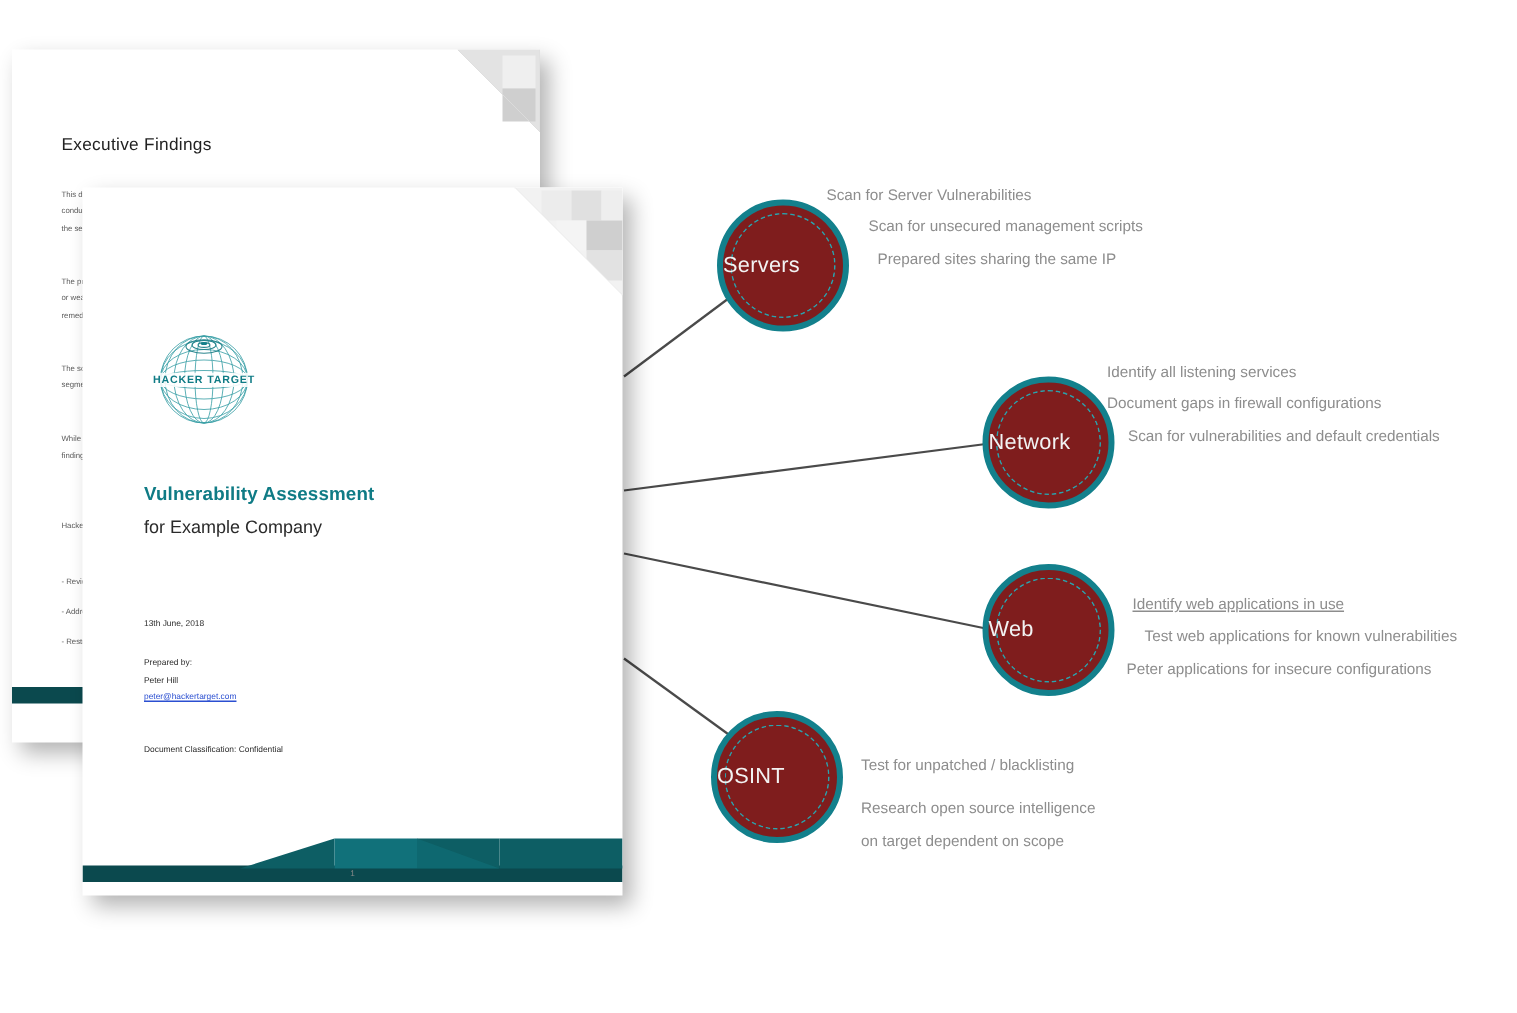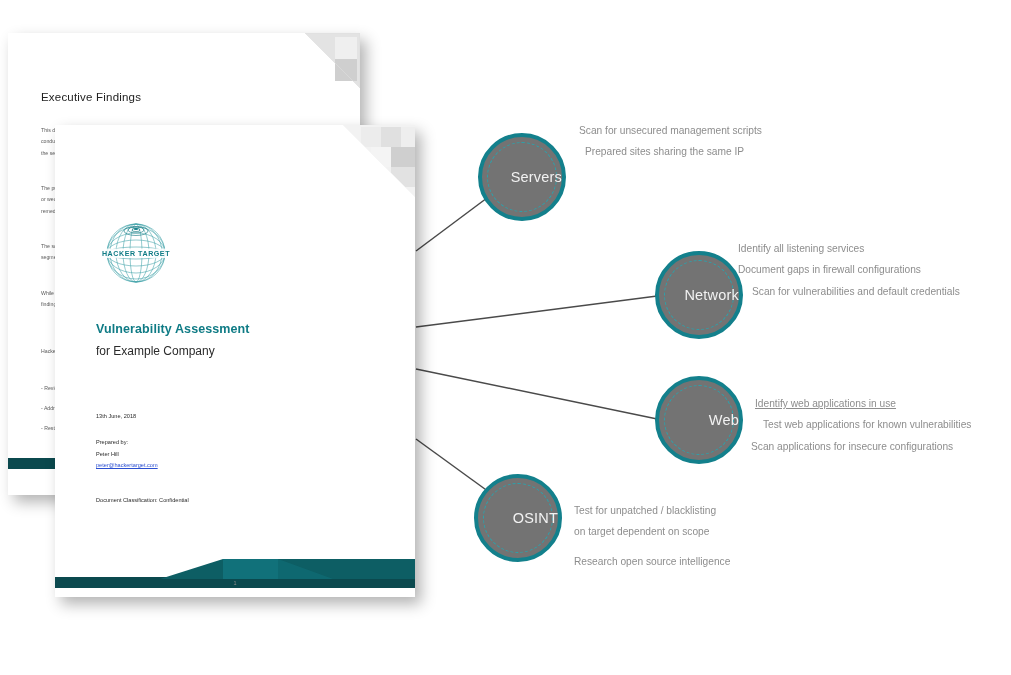--- a/index.html
+++ b/index.html
@@ -37,23 +37,23 @@
   .meta-prep{position:absolute;left:41px;top:312px;font-size:5.6px;line-height:11.6px;color:#2b2b2b;}
   .meta-email{color:#2b4fd1;text-decoration:underline;display:block;}
   .meta-class{position:absolute;left:41px;top:372px;font-size:5.6px;color:#2b2b2b;}
   .pagenum{position:absolute;left:0;top:455px;width:360px;text-align:center;font-size:5.5px;color:#8a8a8a;}
 
   
   .fb{position:absolute;bottom:0;left:0;width:360px;height:42px;overflow:hidden;}
 
   
   #lines{position:absolute;left:0;top:0;width:1011px;height:675px;pointer-events:none;}
-  .node{position:absolute;border-radius:50%;background:#737373;
+  .node{position:absolute;border-radius:50%;background:#7f1d1d;
         border:4px solid #13808c;box-sizing:border-box;
-        display:flex;align-items:center;justify-content:flex-end;}
+        display:flex;align-items:center;justify-content:flex-start;}
   .node .dash{position:absolute;left:5px;top:5px;right:5px;bottom:5px;
         border:1px dashed #2aa3ad;border-radius:50%;}
   .node .lbl{position:relative;color:#f2f2f2;font-size:14.5px;letter-spacing:.2px;}
   .bullets{position:absolute;color:#8d8d8d;font-size:10.2px;line-height:21.4px;white-space:nowrap;}
   .bullets div{display:block;}
 </style>
 </head>
 <body>
 
 <div id="stage">
@@ -154,20 +154,21 @@
     </svg>
 
     <div class="pagenum">1</div>
   </div>
 
   <div class="node" id="node-servers" style="left:478px;top:133px;width:88px;height:88px;">
     <span class="dash"></span>
     <span class="lbl">Servers</span>
   </div>
   <div class="bullets" style="left:551px;top:120px;">
+    <div style="margin-left:0px;">Scan for Server Vulnerabilities</div>
     <div style="margin-left:28px;">Scan for unsecured management scripts</div>
     <div style="margin-left:34px;">Prepared sites sharing the same IP</div>
   </div>
 
   <div class="node" id="node-network" style="left:655px;top:251px;width:88px;height:88px;">
     <span class="dash"></span>
     <span class="lbl">Network</span>
   </div>
   <div class="bullets" style="left:738px;top:238px;">
     <div style="margin-left:0px;">Identify all listening services</div>
@@ -175,26 +176,26 @@
     <div style="margin-left:14px;">Scan for vulnerabilities and default credentials</div>
   </div>
 
   <div class="node" id="node-web" style="left:655px;top:376px;width:88px;height:88px;">
     <span class="dash"></span>
     <span class="lbl">Web</span>
   </div>
   <div class="bullets" style="left:751px;top:393px;">
     <div style="margin-left:4px;text-decoration:underline;">Identify web applications in use</div>
     <div style="margin-left:12px;">Test web applications for known vulnerabilities</div>
-    <div style="margin-left:0px;">Scan applications for insecure configurations</div>
+    <div style="margin-left:0px;">Peter applications for insecure configurations</div>
   </div>
 
   <div class="node" id="node-osint" style="left:474px;top:474px;width:88px;height:88px;">
     <span class="dash"></span>
     <span class="lbl">OSINT</span>
   </div>
   <div class="bullets" style="left:574px;top:500px;">
     <div>Test for unpatched / blacklisting</div>
+    <div style="margin-top:8px;">Research open source intelligence</div>
     <div>on target dependent on scope</div>
-    <div style="margin-top:8px;">Research open source intelligence</div>
   </div>
 
 </div>
 
 </body></html>

